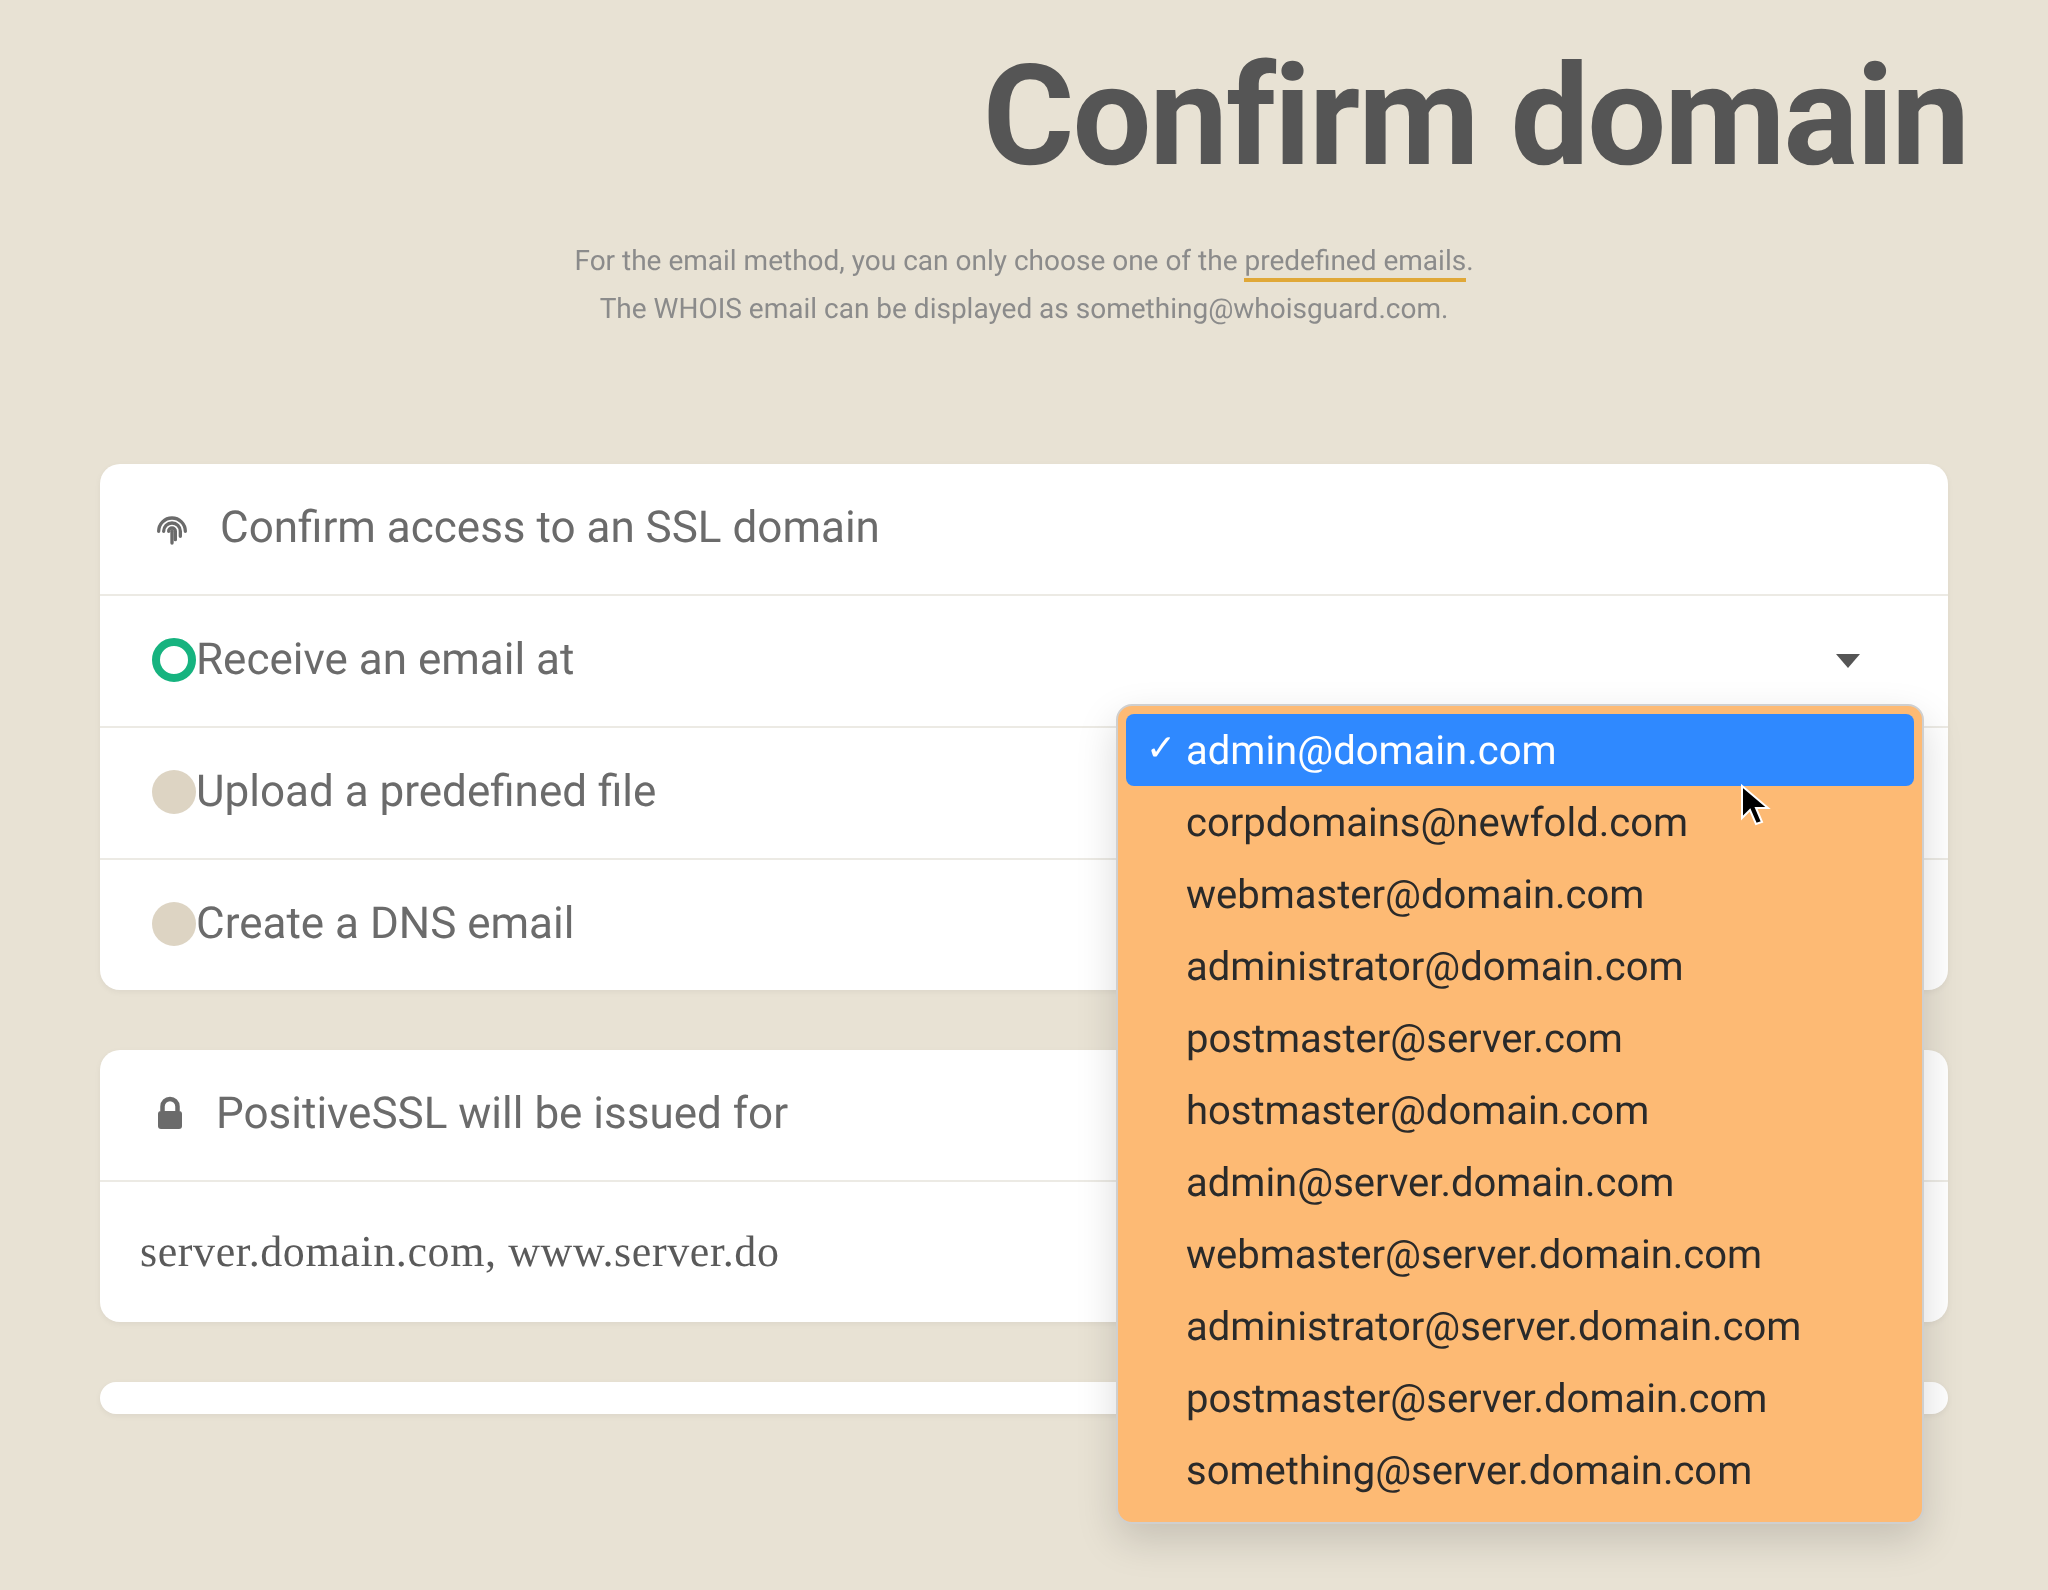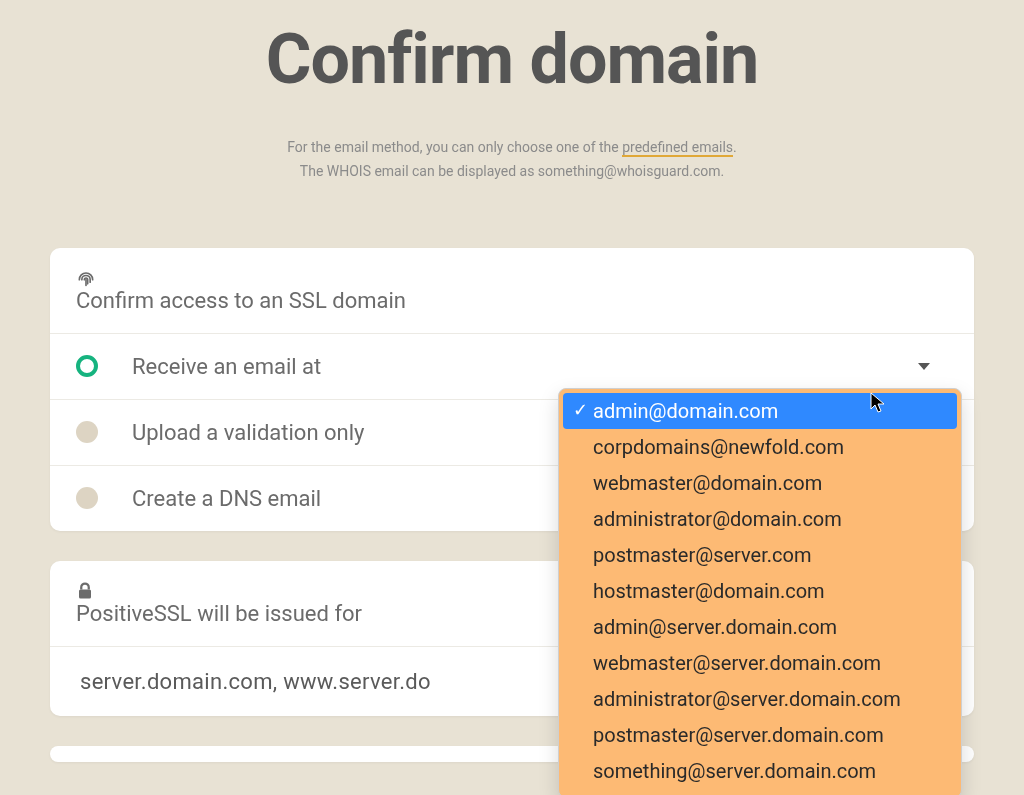--- a/index.html
+++ b/index.html
@@ -9,26 +9,26 @@
       width: 1024px;
       height: 795px;
       overflow: hidden;
       color: #5a5a5a;
     }
     .page {
       width: 100%;
       padding: 0 40px;
     }
     .title {
-      text-align: center;
+      text-align: right;
       font-size: 70px;
       font-weight: 700;
       color: #555555;
       margin-top: 18px;
-      margin-bottom: 36px;
+      margin-bottom: 20px;
       letter-spacing: -1px;
     }
     .subtitle {
       text-align: center;
       font-size: 14px;
       color: #8b8b8b;
       line-height: 1.7;
       margin-bottom: 64px;
       padding: 0 10px;
     }
@@ -40,30 +40,31 @@
     .card {
       background: #ffffff;
       border-radius: 10px;
       margin: 0 10px 30px 10px;
       box-shadow: 0 1px 3px rgba(0,0,0,0.05);
       overflow: visible;
       position: relative;
     }
     .card-header {
       display: flex;
+      align-items: center;
+      gap: 14px;
       padding: 20px 26px;
       font-size: 22px;
       color: #6b6b6b;
       border-bottom: 1px solid #eceae4;
-      flex-direction: column;
     }
     .option-row {
       display: flex;
       align-items: center;
-      gap: 34px;
+      gap: 0;
       padding: 20px 26px;
       border-bottom: 1px solid #eceae4;
       font-size: 22px;
       color: #6b6b6b;
       cursor: pointer;
       position: relative;
     }
     .option-row:last-child { border-bottom: none; }
     .radio {
       width: 22px;
@@ -128,24 +129,25 @@
       color: #ffffff;
     }
     .cursor {
       position: absolute;
       left: 870px;
       top: 392px;
       z-index: 60;
       pointer-events: none;
     }
     .card-body {
-      padding: 22px 30px;
+      padding: 22px 20px;
       font-size: 22px;
       color: #5a5a5a;
       letter-spacing: 0.3px;
+      font-family: Liberation Serif, serif;
     }
     .badge-edge {
       position: absolute;
       right: 18px;
       font-size: 13px;
       letter-spacing: 3px;
       color: #9a9a9a;
     }
     .icon { flex-shrink: 0; display: inline-flex; }
   </style>
@@ -191,21 +193,21 @@
         <div class="dropdown-item">admin@server.domain.com</div>
         <div class="dropdown-item">webmaster@server.domain.com</div>
         <div class="dropdown-item">administrator@server.domain.com</div>
         <div class="dropdown-item">postmaster@server.domain.com</div>
         <div class="dropdown-item">something@server.domain.com</div>
       </div>
     </div>
 
     <div class="option-row">
       <span class="radio"></span>
-      <span>Upload a validation only</span>
+      <span>Upload a predefined file</span>
     </div>
 
     <div class="option-row">
       <span class="radio"></span>
       <span>Create a DNS email</span>
     </div>
   </div>
 
   <div class="card">
     <div class="card-header">

